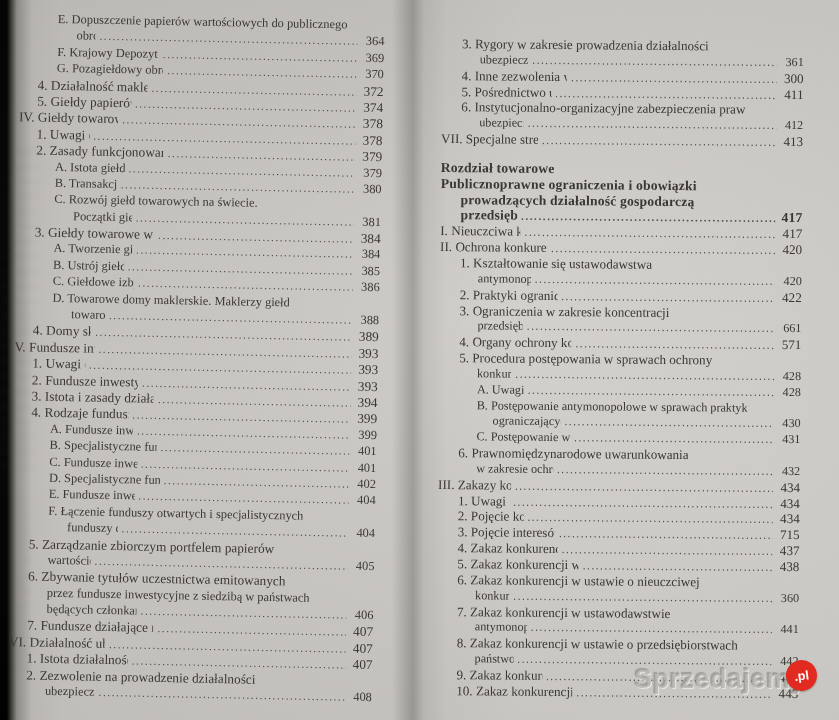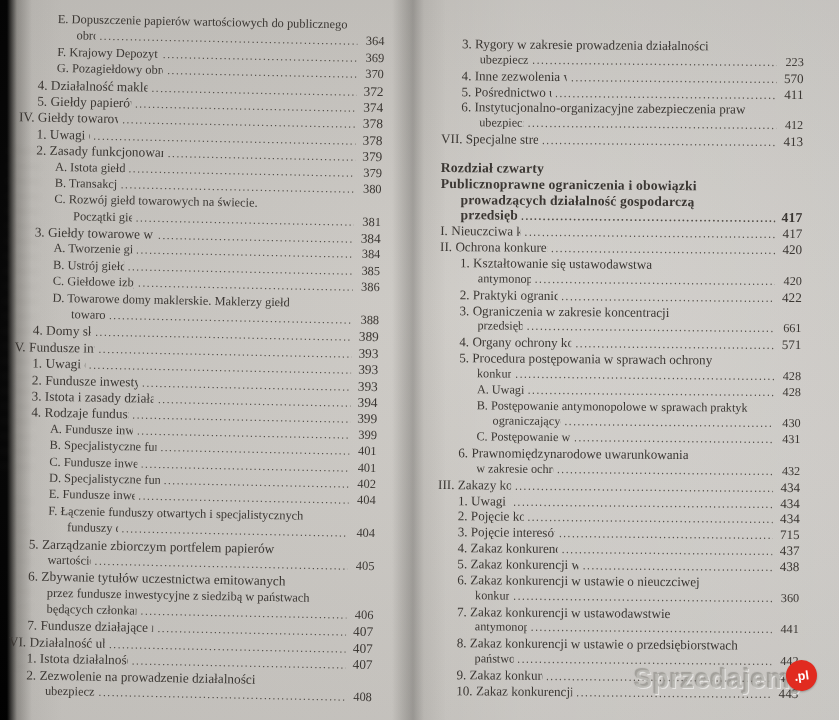--- a/index.html
+++ b/index.html
@@ -260,47 +260,47 @@
         <span class="pg">408</span>
       </div>
     </div>
   <div class="col col-right" id="col-right">
       <div class="line lvl1">
         <span class="txt">3. Rygory w zakresie prowadzenia działalności</span>
       </div>
       <div class="line lvl2">
         <span class="txt">ubezpieczeniowej</span>
         <span class="dots"></span>
-        <span class="pg">223</span>
+        <span class="pg">361</span>
       </div>
       <div class="line lvl1">
         <span class="txt">4. Inne zezwolenia w zakresie ubezpieczeń</span>
         <span class="dots"></span>
-        <span class="pg">570</span>
+        <span class="pg">300</span>
       </div>
       <div class="line lvl1">
         <span class="txt">5. Pośrednictwo ubezpieczeniowe</span>
         <span class="dots"></span>
         <span class="pg">411</span>
       </div>
       <div class="line lvl1">
         <span class="txt">6. Instytucjonalno-organizacyjne zabezpieczenia praw</span>
       </div>
       <div class="line lvl2">
         <span class="txt">ubezpieczonych</span>
         <span class="dots"></span>
         <span class="pg">412</span>
       </div>
       <div class="line lvl0">
         <span class="txt">VII. Specjalne strefy ekonomiczne</span>
         <span class="dots"></span>
         <span class="pg">413</span>
       </div>
       <div class="line lvl0 bold gap">
-        <span class="txt">Rozdział czwarty</span>
+        <span class="txt">Rozdział towarowe</span>
       </div>
       <div class="line lvl0 bold">
         <span class="txt">Publicznoprawne ograniczenia i obowiązki</span>
       </div>
       <div class="line lvl1 bold">
         <span class="txt">prowadzących działalność gospodarczą</span>
       </div>
       <div class="line lvl1 bold">
         <span class="txt">przedsiębiorców</span>
         <span class="dots"></span>

